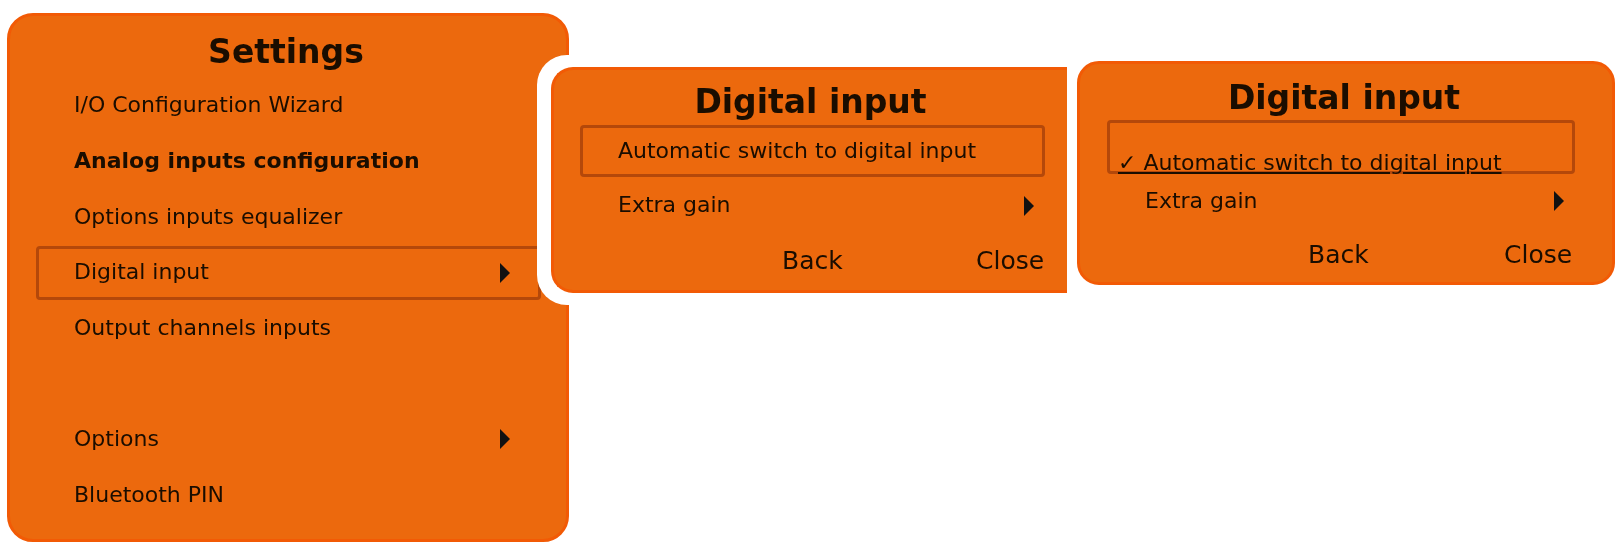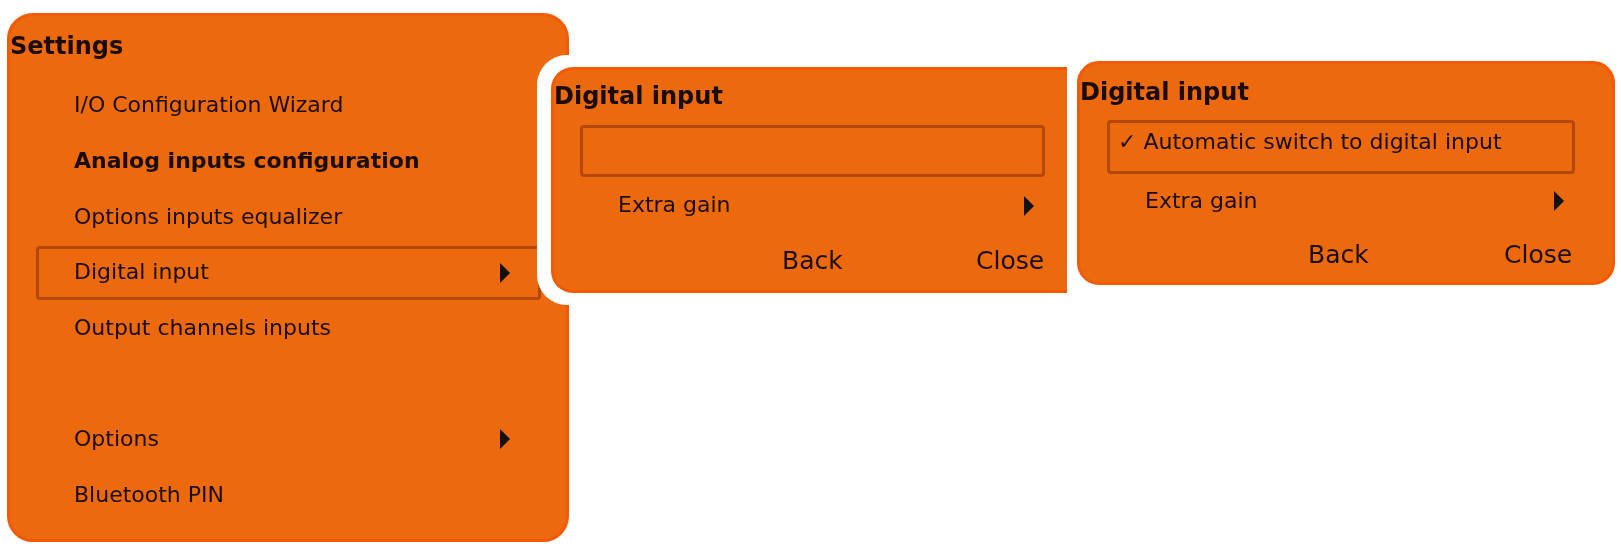--- a/index.html
+++ b/index.html
@@ -1,19 +1,19 @@
 <!DOCTYPE html>
 <html><head>
   <meta charset="utf-8">
   <style>
     html, body { margin: 0; padding: 0; background: #ffffff; }
     body { width: 1621px; height: 553px; position: relative; overflow: hidden;
            font-family: "DejaVu Sans", "Liberation Sans", sans-serif; color: #1a0d00; }
     .panel { position: absolute; background: #ec690d; border: 3px solid #f25a05; box-sizing: border-box; }
-    .title { position: absolute; left: 0; right: 4px; text-align: left; font-weight: bold; font-size: 24px; }
+    .title { position: absolute; left: 0; right: 4px; text-align: center; font-weight: bold; font-size: 33px; }
     .item { position: absolute; font-size: 22px; white-space: nowrap; }
     .sel { position: absolute; border: 3px solid #b4480a; border-radius: 4px; box-sizing: border-box; }
     .arrow { position: absolute; width: 0; height: 0; border-top: 10px solid transparent;
              border-bottom: 10px solid transparent; border-left: 10px solid #111; }
     .btn { position: absolute; font-weight: normal; font-size: 25px; cursor: pointer; }
     #settings { left: 7px; top: 13px; width: 562px; height: 529px; border-radius: 26px; }
     #mid-wrap { position: absolute; left: 537px; top: 55px; width: 530px; height: 250px;
                 background: #ffffff; border-radius: 30px 0 0 30px; overflow: hidden; }
     #mid { left: 14px; top: 12px; width: 520px; height: 226px; border-radius: 22px 0 0 22px; border-right: none; }
     #right { left: 1077px; top: 61px; width: 538px; height: 224px; border-radius: 22px; }
@@ -32,28 +32,29 @@
   <div class="item" style="left:64px; top:299px;">Output channels inputs</div>
   <div class="item" style="left:64px; top:410px;">Options</div>
   <div class="arrow" style="left:490px; top:413px;"></div>
   <div class="item" style="left:64px; top:466px;">Bluetooth PIN</div>
 </div>
 
 <div id="mid-wrap">
   <div id="mid" class="panel">
     <div class="title" style="top:12px;">Digital input</div>
     <div class="sel" style="left:26px; top:55px; width:465px; height:52px;"></div>
+    <div class="item" style="left:64px; top:68px;">Automatic switch to digital input</div>
     <div class="item" style="left:64px; top:122px;">Extra gain</div>
     <div class="arrow" style="left:470px; top:126px;"></div>
     <div class="btn" style="left:228px; top:176px;">Back</div>
     <div class="btn" style="left:422px; top:176px;">Close</div>
   </div>
 </div>
 
 <div id="right" class="panel">
   <div class="title" style="top:14px;">Digital input</div>
   <div class="sel" style="left:27px; top:56px; width:468px; height:54px;"></div>
-  <div class="item" style="left:38px; top:65px;">✓ Automatic switch to digital input</div>
+  <div class="item" style="left:38px; top:86px;text-decoration:underline;">✓ Automatic switch to digital input</div>
   <div class="item" style="left:65px; top:124px;">Extra gain</div>
   <div class="arrow" style="left:474px; top:127px;"></div>
   <div class="btn" style="left:228px; top:176px;">Back</div>
   <div class="btn" style="left:424px; top:176px;">Close</div>
 </div>
 
 </body></html>

